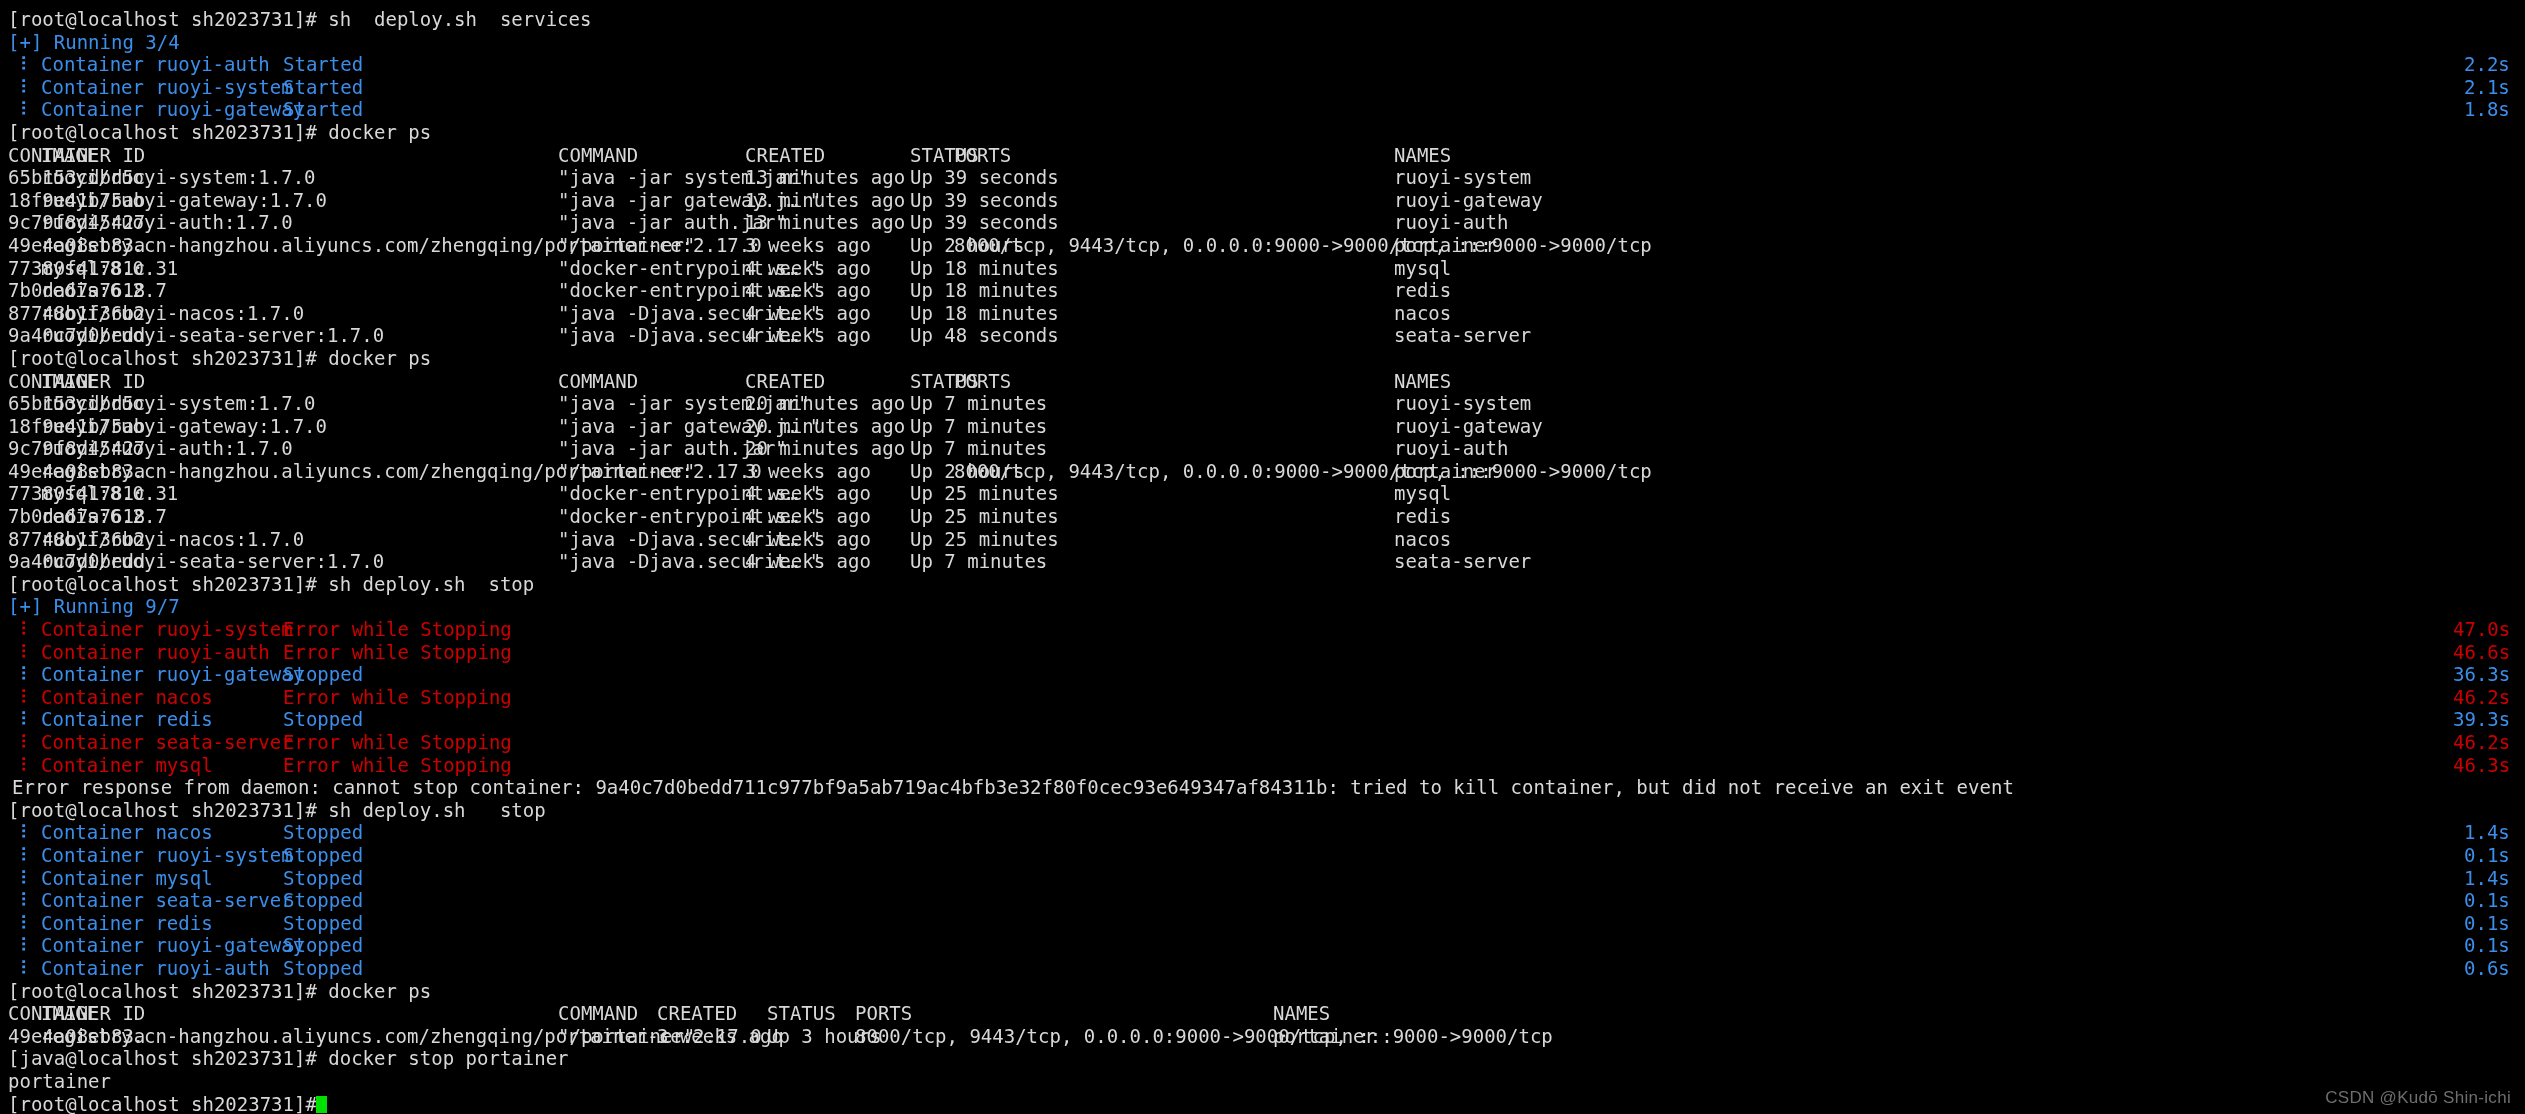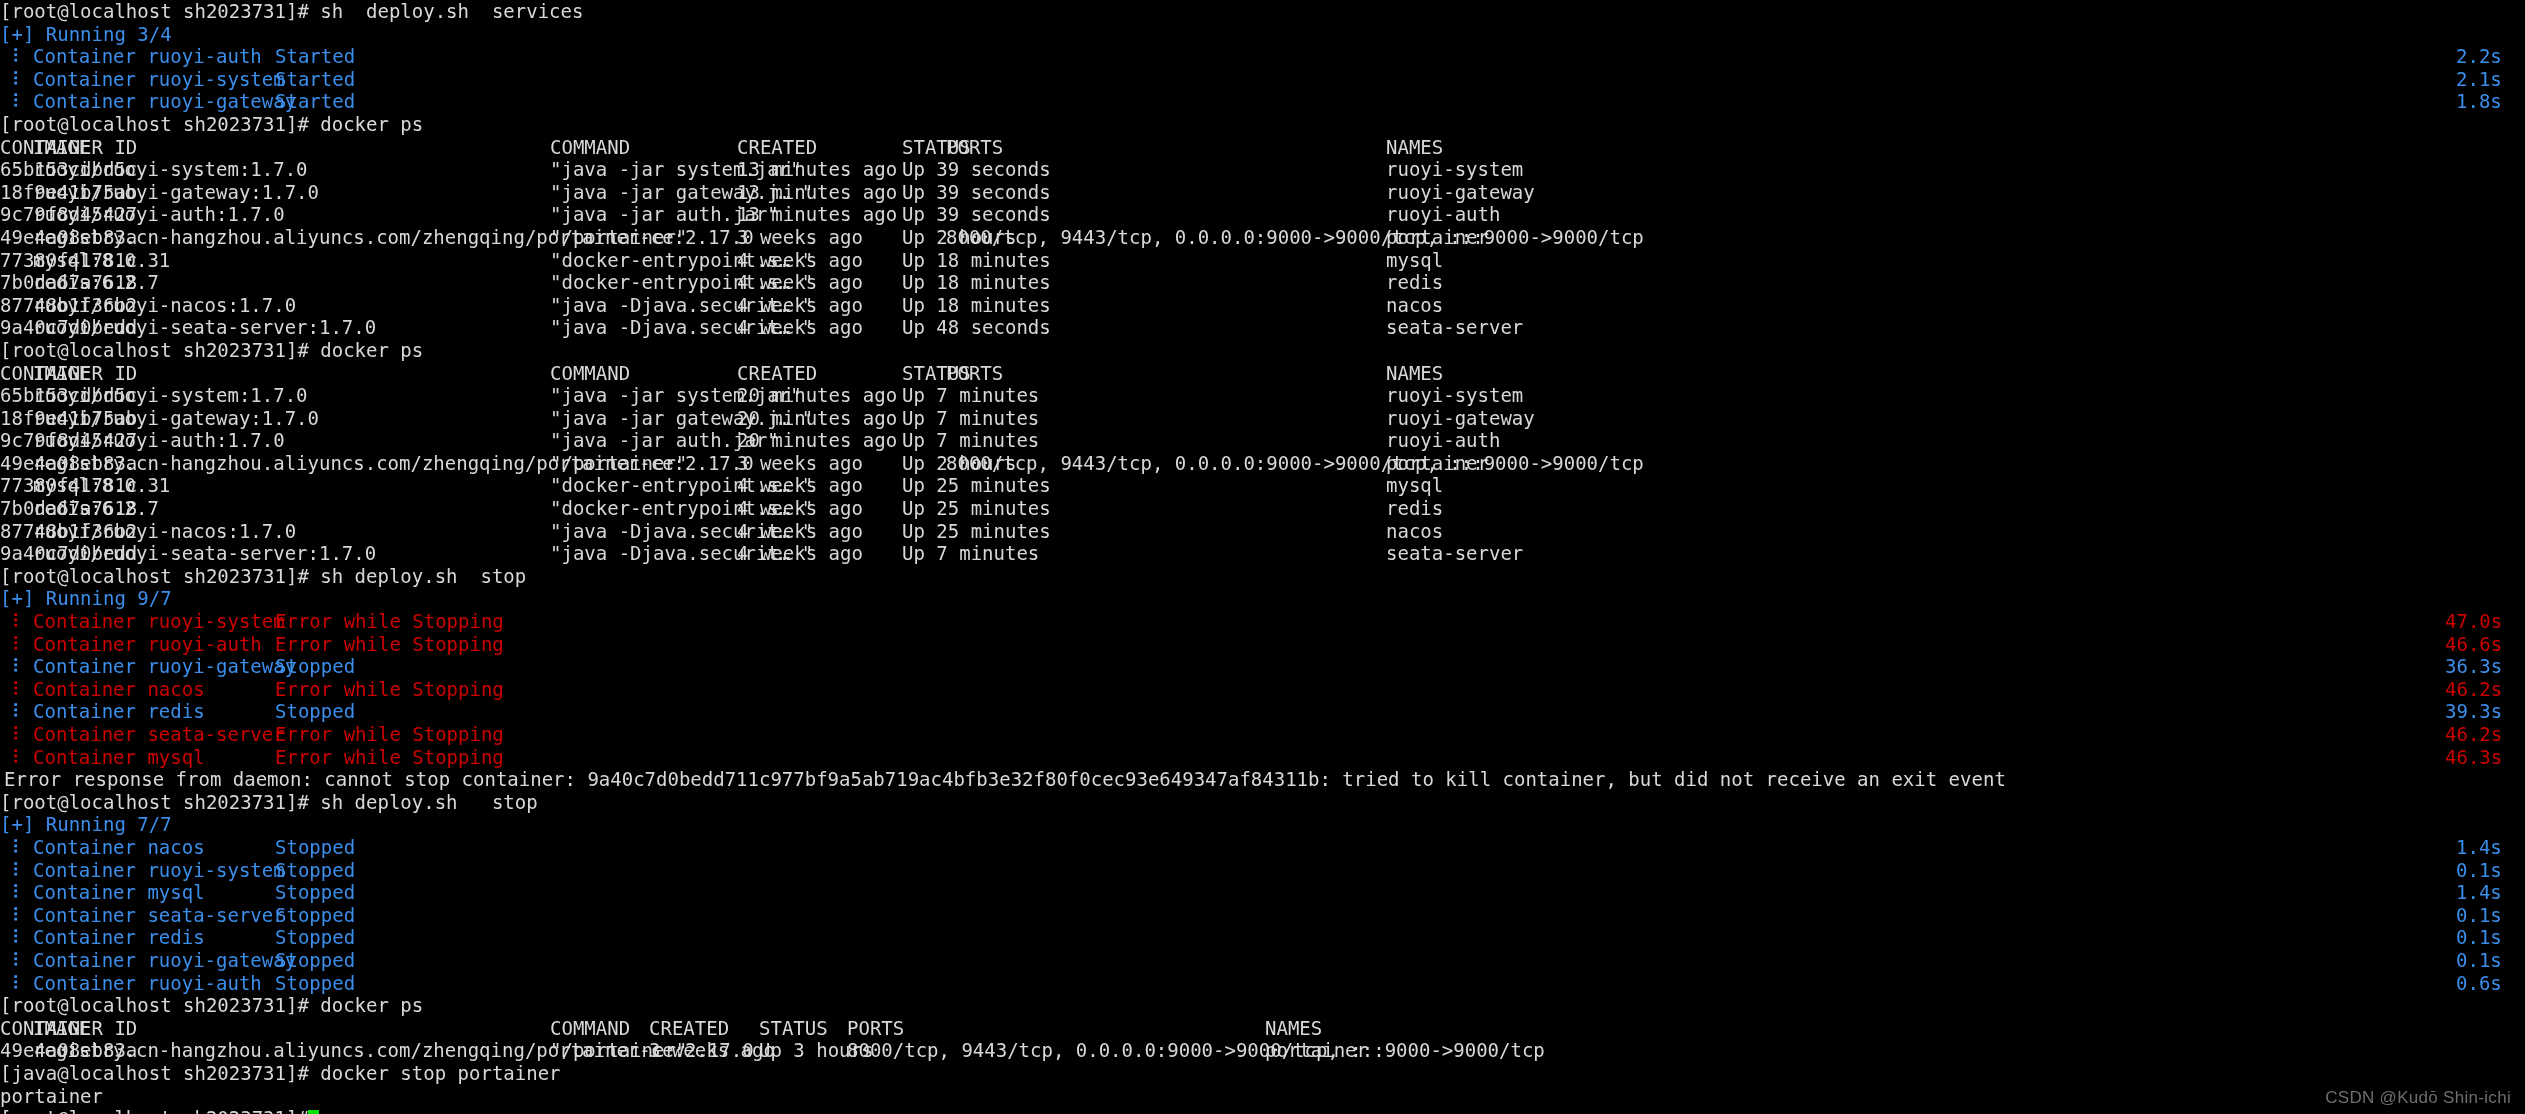--- a/index.html
+++ b/index.html
@@ -11,21 +11,21 @@
     width: 2525px;
     height: 1114px;
     overflow: hidden;
     font-family: "DejaVu Sans Mono", "Liberation Mono", monospace;
   }
   #terminal {
     position: relative;
     width: 2525px;
     height: 1114px;
     background: #000000;
-    padding: 0;
+    padding: 8px;
     box-sizing: border-box;
   }
   .line {
     height: 22.6px;
     line-height: 22.6px;
     white-space: pre;
     font-size: 19px;
     letter-spacing: 0px;
     font-family: "DejaVu Sans Mono", "Liberation Mono", monospace;
     color: #cccccc;
@@ -89,21 +89,20 @@
       <div class="line row"><span class="seg c-brblue" style="left: 0px;">[+] Running 9/7</span></div>
       <div class="line row"><span class="seg c-red" style="left: 0px;"> ⠇</span><span class="seg c-red" style="left: 33px;">Container ruoyi-system</span><span class="seg c-red" style="left: 275px;">Error while Stopping</span><span class="seg c-red" style="left: 2445px;">47.0s</span></div>
       <div class="line row"><span class="seg c-red" style="left: 0px;"> ⠇</span><span class="seg c-red" style="left: 33px;">Container ruoyi-auth</span><span class="seg c-red" style="left: 275px;">Error while Stopping</span><span class="seg c-red" style="left: 2445px;">46.6s</span></div>
       <div class="line row"><span class="seg c-brblue" style="left: 0px;"> ⠇</span><span class="seg c-brblue" style="left: 33px;">Container ruoyi-gateway</span><span class="seg c-brblue" style="left: 275px;">Stopped</span><span class="seg c-brblue" style="left: 2445px;">36.3s</span></div>
       <div class="line row"><span class="seg c-red" style="left: 0px;"> ⠇</span><span class="seg c-red" style="left: 33px;">Container nacos</span><span class="seg c-red" style="left: 275px;">Error while Stopping</span><span class="seg c-red" style="left: 2445px;">46.2s</span></div>
       <div class="line row"><span class="seg c-brblue" style="left: 0px;"> ⠇</span><span class="seg c-brblue" style="left: 33px;">Container redis</span><span class="seg c-brblue" style="left: 275px;">Stopped</span><span class="seg c-brblue" style="left: 2445px;">39.3s</span></div>
       <div class="line row"><span class="seg c-red" style="left: 0px;"> ⠇</span><span class="seg c-red" style="left: 33px;">Container seata-server</span><span class="seg c-red" style="left: 275px;">Error while Stopping</span><span class="seg c-red" style="left: 2445px;">46.2s</span></div>
       <div class="line row"><span class="seg c-red" style="left: 0px;"> ⠇</span><span class="seg c-red" style="left: 33px;">Container mysql</span><span class="seg c-red" style="left: 275px;">Error while Stopping</span><span class="seg c-red" style="left: 2445px;">46.3s</span></div>
       <div class="line row"><span class="seg c-white" style="left: 4px;">Error response from daemon: cannot stop container: 9a40c7d0bedd711c977bf9a5ab719ac4bfb3e32f80f0cec93e649347af84311b: tried to kill container, but did not receive an exit event</span></div>
       <div class="line row"><span class="seg c-white" style="left: 0px;">[root@localhost sh2023731]# sh deploy.sh   stop</span></div>
-      <div class="line row"><span class="seg c-brblue" style="left: 0px;">[+] Running 7/7</span></div>
       <div class="line row"><span class="seg c-brblue" style="left: 0px;"> ⠇</span><span class="seg c-brblue" style="left: 33px;">Container nacos</span><span class="seg c-brblue" style="left: 275px;">Stopped</span><span class="seg c-brblue" style="left: 2456px;">1.4s</span></div>
       <div class="line row"><span class="seg c-brblue" style="left: 0px;"> ⠇</span><span class="seg c-brblue" style="left: 33px;">Container ruoyi-system</span><span class="seg c-brblue" style="left: 275px;">Stopped</span><span class="seg c-brblue" style="left: 2456px;">0.1s</span></div>
       <div class="line row"><span class="seg c-brblue" style="left: 0px;"> ⠇</span><span class="seg c-brblue" style="left: 33px;">Container mysql</span><span class="seg c-brblue" style="left: 275px;">Stopped</span><span class="seg c-brblue" style="left: 2456px;">1.4s</span></div>
       <div class="line row"><span class="seg c-brblue" style="left: 0px;"> ⠇</span><span class="seg c-brblue" style="left: 33px;">Container seata-server</span><span class="seg c-brblue" style="left: 275px;">Stopped</span><span class="seg c-brblue" style="left: 2456px;">0.1s</span></div>
       <div class="line row"><span class="seg c-brblue" style="left: 0px;"> ⠇</span><span class="seg c-brblue" style="left: 33px;">Container redis</span><span class="seg c-brblue" style="left: 275px;">Stopped</span><span class="seg c-brblue" style="left: 2456px;">0.1s</span></div>
       <div class="line row"><span class="seg c-brblue" style="left: 0px;"> ⠇</span><span class="seg c-brblue" style="left: 33px;">Container ruoyi-gateway</span><span class="seg c-brblue" style="left: 275px;">Stopped</span><span class="seg c-brblue" style="left: 2456px;">0.1s</span></div>
       <div class="line row"><span class="seg c-brblue" style="left: 0px;"> ⠇</span><span class="seg c-brblue" style="left: 33px;">Container ruoyi-auth</span><span class="seg c-brblue" style="left: 275px;">Stopped</span><span class="seg c-brblue" style="left: 2456px;">0.6s</span></div>
       <div class="line row"><span class="seg c-white" style="left: 0px;">[root@localhost sh2023731]# docker ps</span></div>
       <div class="line row"><span class="seg c-white" style="left: 0px;">CONTAINER ID</span><span class="seg c-white" style="left: 33px;">IMAGE</span><span class="seg c-white" style="left: 550px;">COMMAND</span><span class="seg c-white" style="left: 649px;">CREATED</span><span class="seg c-white" style="left: 759px;">STATUS</span><span class="seg c-white" style="left: 847px;">PORTS</span><span class="seg c-white" style="left: 1265px;">NAMES</span></div>
       <div class="line row"><span class="seg c-white" style="left: 0px;">49e4a08eb83a</span><span class="seg c-white" style="left: 33px;">registry.cn-hangzhou.aliyuncs.com/zhengqing/portainer-ce:2.17.0</span><span class="seg c-white" style="left: 550px;">"/portainer"</span><span class="seg c-white" style="left: 649px;">3 weeks ago</span><span class="seg c-white" style="left: 759px;">Up 3 hours</span><span class="seg c-white" style="left: 847px;">8000/tcp, 9443/tcp, 0.0.0.0:9000-&gt;9000/tcp, :::9000-&gt;9000/tcp</span><span class="seg c-white" style="left: 1265px;">portainer</span></div>

